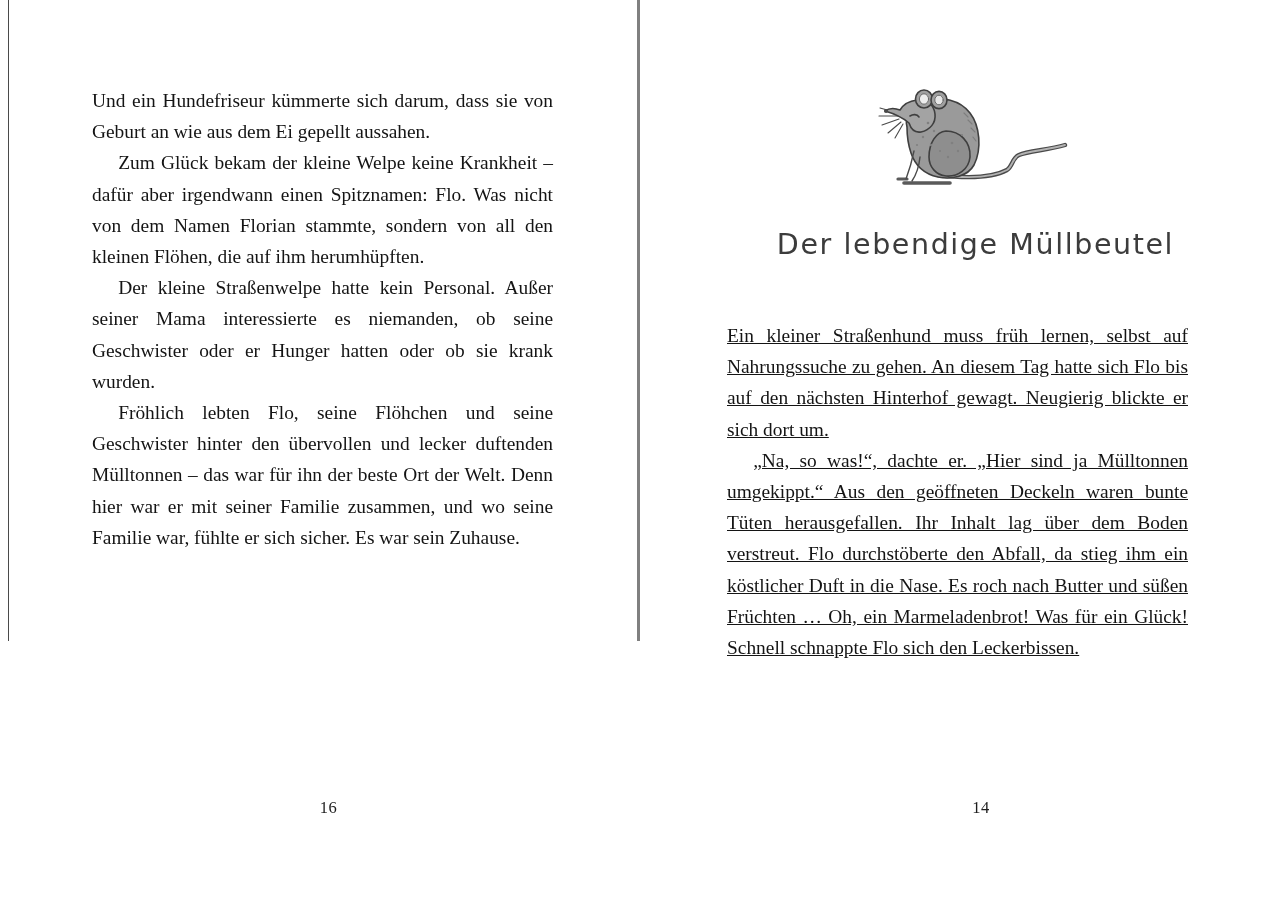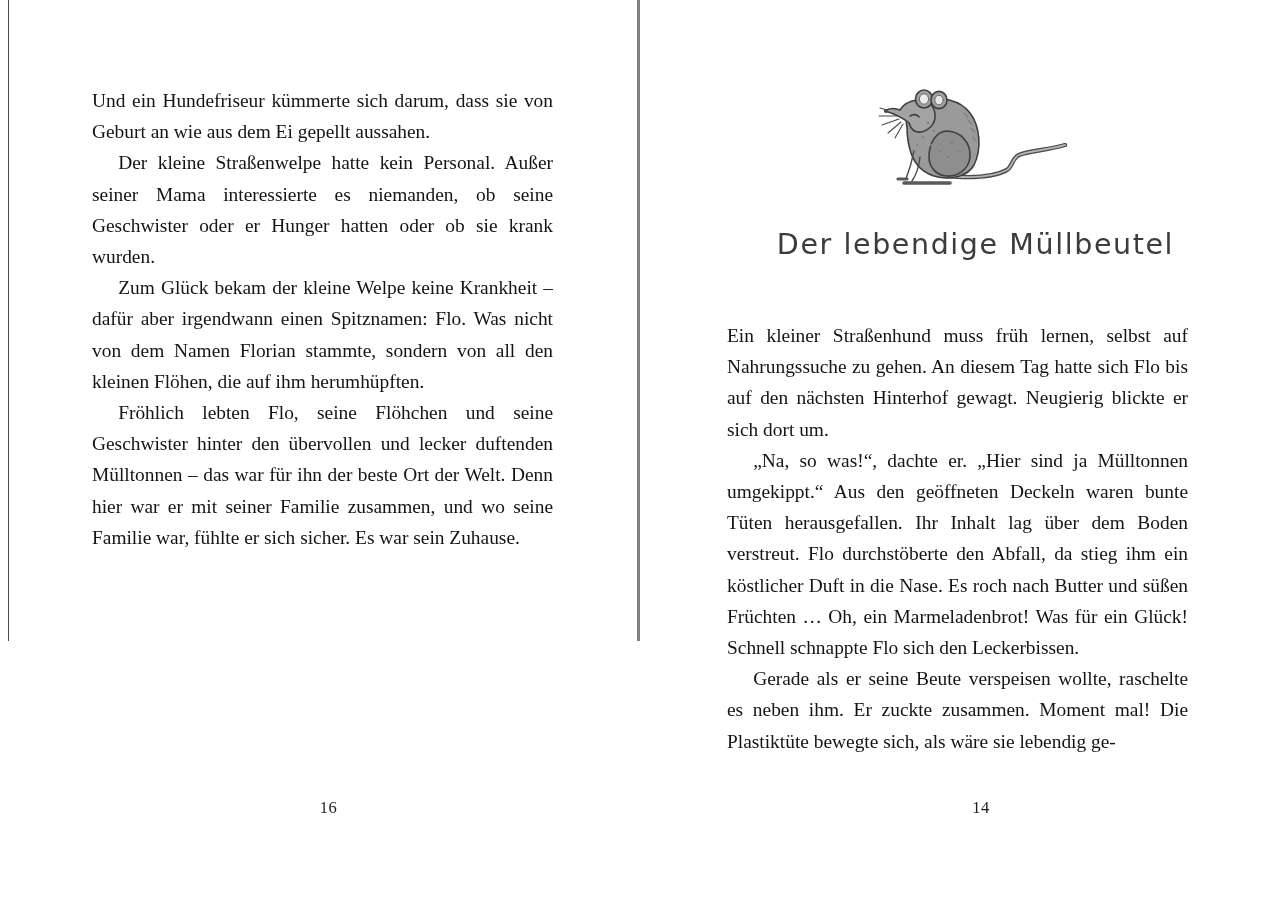--- a/index.html
+++ b/index.html
@@ -71,20 +71,21 @@
   }
   .textblock.verso-block {
     left: 83px;
     top: 85px;
     width: 461px;
   }
   .textblock.recto-block {
     left: 87px;
     top: 320px;
     width: 461px;
+    text-decoration: underline;
   }
 
   .textblock p {
     margin: 0;
     text-indent: 0;
   }
   .textblock p.indent {
     text-indent: 1.35em;
   }
   .textblock p:last-child {
@@ -137,22 +138,22 @@
 
   <div class="edge left"></div>
   <div class="edge right"></div>
   <div class="gutter-hair"></div>
   <div class="gutter"></div>
 
   <div class="page verso">
 
     <div class="textblock verso-block">
       <p>Und ein Hundefriseur kümmerte sich darum, dass sie von Geburt an wie aus dem Ei gepellt aussahen.</p>
+      <p class="indent">Zum Glück bekam der kleine Welpe keine Krankheit – dafür aber irgendwann einen Spitznamen: Flo. Was nicht von dem Namen Florian stammte, sondern von all den kleinen Flöhen, die auf ihm herumhüpften.</p>
       <p class="indent">Der kleine Straßenwelpe hatte kein Personal. Außer seiner Mama interessierte es niemanden, ob seine Geschwister oder er Hunger hatten oder ob sie krank wurden.</p>
-      <p class="indent">Zum Glück bekam der kleine Welpe keine Krankheit – dafür aber irgendwann einen Spitznamen: Flo. Was nicht von dem Namen Florian stammte, sondern von all den kleinen Flöhen, die auf ihm herumhüpften.</p>
       <p class="indent">Fröhlich lebten Flo, seine Flöhchen und seine Geschwister hinter den übervollen und lecker duftenden Mülltonnen – das war für ihn der beste Ort der Welt. Denn hier war er mit seiner Familie zusammen, und wo seine Familie war, fühlte er sich sicher. Es war sein Zuhause.</p>
     </div>
 
     <div class="folio">16</div>
   </div>
 
   <div class="page recto">
 
     <div class="illustration">
       <svg width="200" height="108" viewBox="0 0 200 108" aria-hidden="true">
@@ -226,19 +227,18 @@
           </g>
         </g>
       </svg>
     </div>
 
     <h2 class="chapter-head">Der lebendige Müllbeutel</h2>
 
     <div class="textblock recto-block">
       <p>Ein kleiner Straßenhund muss früh lernen, selbst auf Nahrungssuche zu gehen. An diesem Tag hatte sich Flo bis auf den nächsten Hinterhof gewagt. Neugierig blickte er sich dort um.</p>
       <p class="indent">„Na, so was!“, dachte er. „Hier sind ja Mülltonnen umgekippt.“ Aus den geöffneten Deckeln waren bunte Tüten herausgefallen. Ihr Inhalt lag über dem Boden verstreut. Flo durchstöberte den Abfall, da stieg ihm ein köstlicher Duft in die Nase. Es roch nach Butter und süßen Früchten … Oh, ein Marmeladenbrot! Was für ein Glück! Schnell schnappte Flo sich den Leckerbissen.</p>
-      <p class="indent">Gerade als er seine Beute verspeisen wollte, raschelte es neben ihm. Er zuckte zusammen. Moment mal! Die Plastiktüte bewegte sich, als wäre sie lebendig ge-</p>
     </div>
 
     <div class="folio">14</div>
   </div>
 
 </div>
 
 </body></html>

